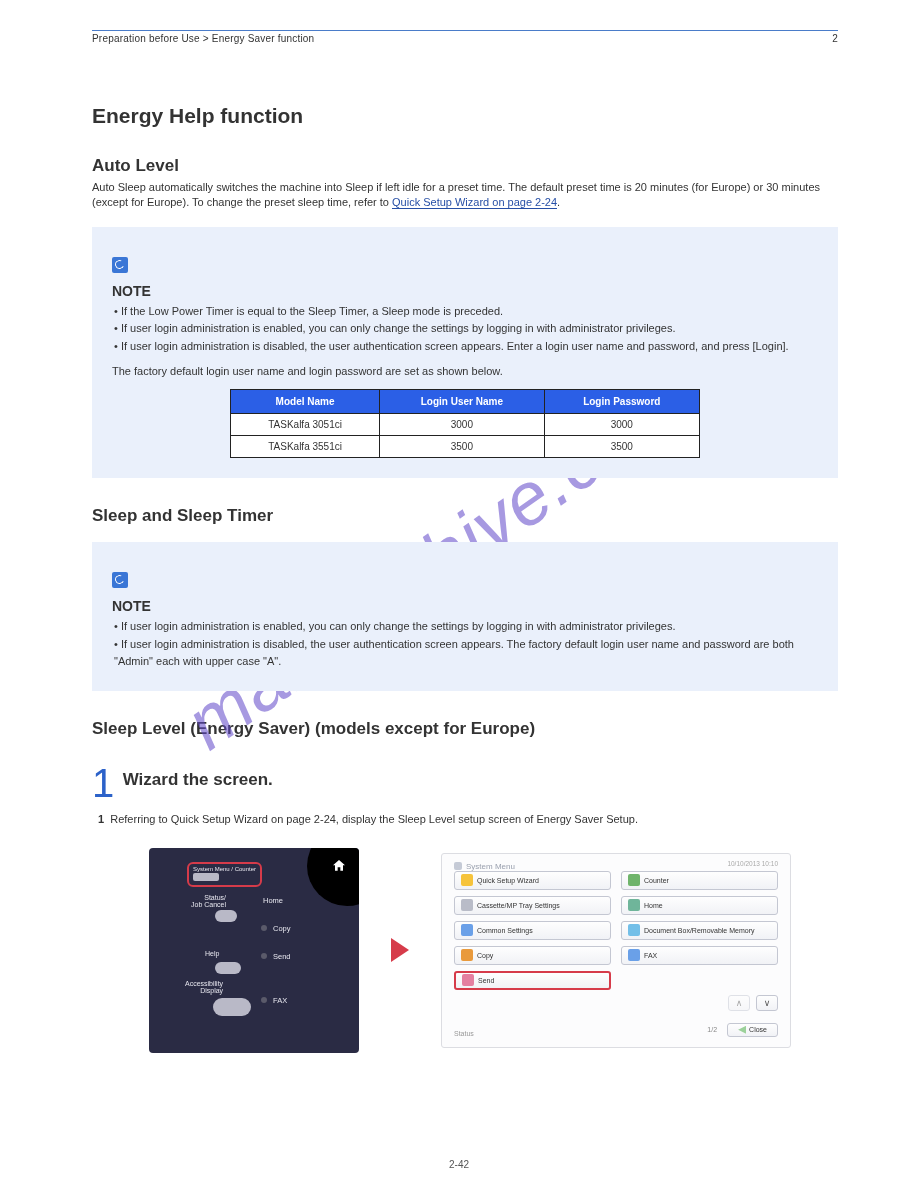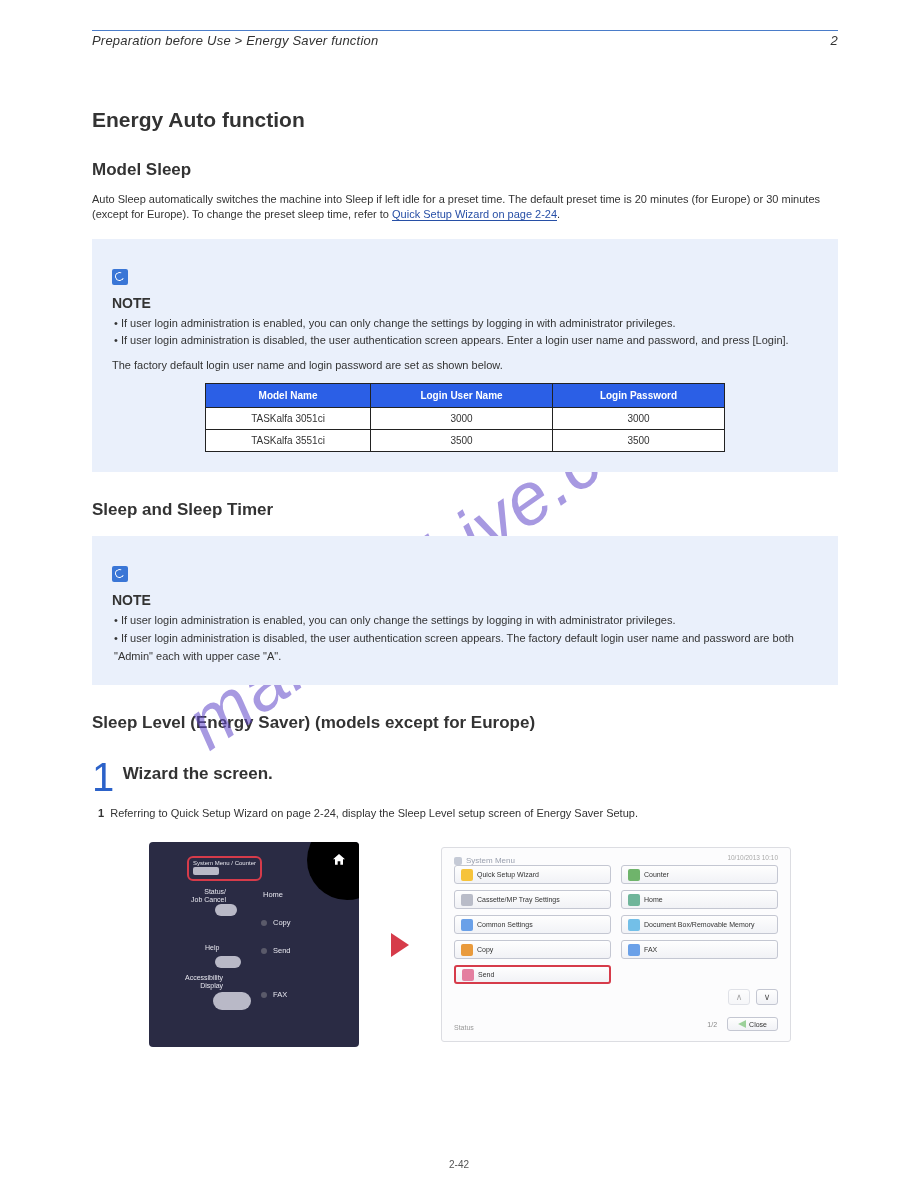--- a/index.html
+++ b/index.html
@@ -1,32 +1,32 @@
 <!DOCTYPE html>
 <html><head>
 <meta charset="utf-8">
 <style>
   * { box-sizing: border-box; margin: 0; padding: 0; }
   html, body { width: 918px; height: 1188px; background: #fff; font-family: Arial, Helvetica, sans-serif; color: #333; }
   .page { position: relative; width: 918px; height: 1188px; padding: 30px 80px 40px 92px; }
   .topline { border-top: 1px solid #4a7cc9; margin-bottom: 2px; }
-  .topbar { display: flex; justify-content: space-between; font-size: 13px; color: #333; letter-spacing: 0.2px; font-style: italic; }
+  .topbar { display: flex; justify-content: space-between; font-size: 10px; color: #333; letter-spacing: 0.2px; }
   .topbar .left { }
   .topbar .right { }
   .h1 { font-size: 21px; font-weight: 600; margin-top: 60px; }
   .h2 { font-size: 17px; font-weight: 600; margin-top: 28px; }
-  .body { font-size: 11px; line-height: 1.4; margin-top: 12px; }
+  .body { font-size: 11px; line-height: 1.4; margin-top: 4px; }
   .link { color: #274fa6; border-bottom: 1px solid #274fa6; text-decoration: none; }
   .notebox { background: #eaf0fb; margin-top: 16px; padding: 30px 20px 20px 20px; position: relative; }
   .note-icon { width: 16px; height: 16px; background: #3a76d6; display: inline-block; position: relative; border-radius: 2px; }
   .note-icon::after { content: ""; position: absolute; width: 7px; height: 7px; border: 1.5px solid #fff; border-radius: 50%; left: 3px; top: 3px; transform: rotate(-20deg); border-right-color: transparent; }
   .note-title { font-size: 14px; font-weight: 700; margin-top: 6px; margin-bottom: 4px; }
   .note-bullets { list-style: none; font-size: 11px; line-height: 1.6; padding-left: 2px; }
   .note-bullets li::before { content: "• "; }
-  .login-table { border-collapse: collapse; margin: 10px auto 0 auto; width: 520px; font-size: 10px; }
+  .login-table { border-collapse: collapse; margin: 10px auto 0 auto; width: 470px; font-size: 10px; }
   .login-table th { background: #2b5fe6; color: #fff; font-weight: 700; text-align: center; padding: 6px 4px; border: 1px solid #222; }
   .login-table td { background: #fff; border: 1px solid #222; padding: 5px 4px; text-align: center; }
   .step-number { font-size: 40px; font-weight: 300; color: #2c62c9; vertical-align: baseline; }
   .step-title { font-size: 17px; font-weight: 600; display: inline-block; vertical-align: 12px; margin-left: 4px; }
   .step-block { margin-top: 22px; }
   .step-text { font-size: 11px; margin-top: 6px; margin-left: 6px; line-height: 1.45; }
   .bottom-center { position: absolute; left: 0; right: 0; bottom: 18px; text-align: center; font-size: 10px; color: #555; }
   .panel-row { display: flex; align-items: center; justify-content: center; gap: 32px; margin-top: 20px; margin-left: 10px; }
   .arrow { width: 0; height: 0; border-top: 12px solid transparent; border-bottom: 12px solid transparent; border-left: 18px solid #d63b4a; }
 
@@ -85,32 +85,33 @@
   <div class="wm">
       <span>manualshive.com</span>
     </div>
 
   <div class="topline"></div>
   <div class="topbar">
     <div class="left">Preparation before Use &gt; Energy Saver function</div>
     <div class="right">2</div>
   </div>
 
-  <div class="h1">Energy Auto function</div>
-
-  <div class="h2">Model Sleep</div>
+  <div class="h1">Energy Help function</div>
+
+  <div class="h2">Auto Level</div>
   <p class="body">
     <span>Auto Sleep automatically switches the machine into Sleep if left idle for a preset time. The default preset time is 20 minutes (for Europe) or 30 minutes (except for Europe). To change the preset sleep time, refer to </span>
     <a class="link">Quick Setup Wizard on page 2-24</a><span>.</span>
   </p>
 
   <div class="notebox">
     <span class="note-icon"></span>
     <div class="note-title">NOTE</div>
     <ul class="note-bullets">
+      <li>If the Low Power Timer is equal to the Sleep Timer, a Sleep mode is preceded.</li>
       <li>If user login administration is enabled, you can only change the settings by logging in with administrator privileges.</li>
       <li>If user login administration is disabled, the user authentication screen appears. Enter a login user name and password, and press [Login].</li>
     </ul>
     <p class="body" style="margin-top:8px;">The factory default login user name and login password are set as shown below.</p>
     <table class="login-table">
       <thead>
         <tr>
           <th>Model Name</th>
           <th>Login User Name</th>
           <th>Login Password</th>

